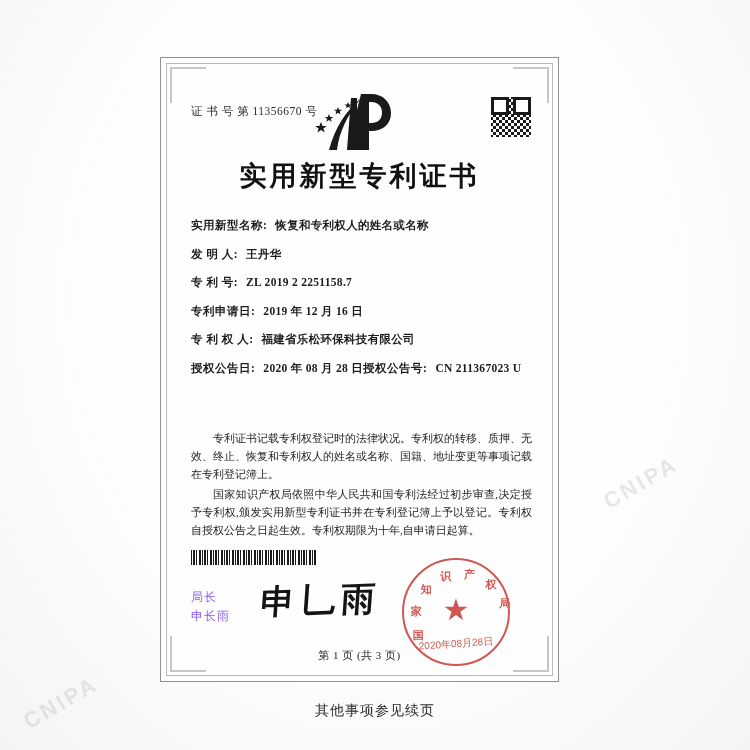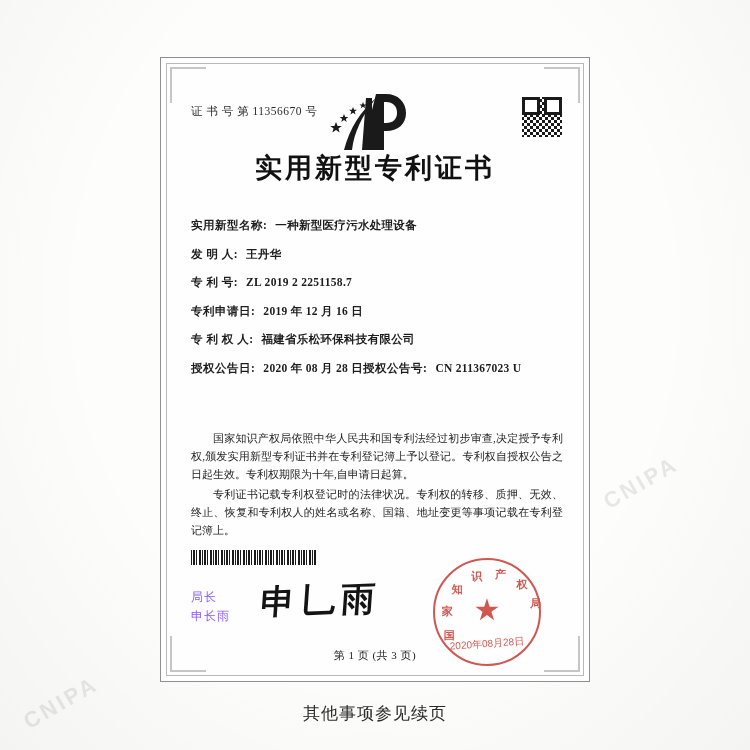--- a/index.html
+++ b/index.html
@@ -25,21 +25,21 @@
     position: absolute;
     inset: 0;
     background:
       radial-gradient(ellipse at 50% 40%, rgba(255,255,255,0) 55%, rgba(0,0,0,0.035) 100%);
     pointer-events: none;
   }
   .cert {
     position: absolute;
     left: 160px;
     top: 57px;
-    width: 430px;
+    width: 399px;
     height: 625px;
     border: 1px solid #8f8f8f;
     box-sizing: border-box;
     background: #fefefe;
   }
   .cert-inner {
     position: absolute;
     inset: 5px;
     border: 1px solid #b9b9b9;
     box-sizing: border-box;
@@ -111,21 +111,21 @@
     left: 50%;
     top: 34px;
     transform: translateX(-50%);
     width: 110px;
     height: 62px;
   }
 
   .title {
     position: absolute;
     left: 0; right: 0;
-    top: 92px;
+    top: 100px;
     text-align: center;
     font-family: "Liberation Serif", serif;
     font-weight: bold;
     font-size: 27px;
     letter-spacing: 3px;
     color: #111;
   }
 
   .fields {
     position: absolute;
@@ -261,21 +261,21 @@
     font-size: 11px;
     color: #1d1d1d;
     letter-spacing: .5px;
   }
 
   .footer-note {
     position: absolute;
     left: 0; right: 0;
     top: 702px;
     text-align: center;
-    font-size: 17px;
+    font-size: 14px;
     color: #2a2a2a;
     letter-spacing: 1px;
   }
 </style>
 </head>
 <body>
 
 <div id="page">
 
   <div class="watermark wm1">CNIPA</div>
@@ -312,21 +312,21 @@
           <polygon points="43,10 44,12.4 46.5,12.4 44.5,13.9 45.2,16.3 43,14.8 40.8,16.3 41.5,13.9 39.5,12.4 42,12.4"></polygon>
         </g>
       </svg>
     </div>
 
     <div class="title">实用新型专利证书</div>
 
     <div class="fields">
       <div class="field-row">
         <span class="field-label">实用新型名称:</span>
-        <span class="field-value">一种新型医疗污水处理设备</span>
+        <span class="field-value">恢复和专利权人的姓名或名称</span>
       </div>
       <div class="field-row">
         <span class="field-label">发 明 人:</span>
         <span class="field-value">王丹华</span>
       </div>
       <div class="field-row">
         <span class="field-label">专 利 号:</span>
         <span class="field-value">ZL 2019 2 2251158.7</span>
       </div>
       <div class="field-row">
@@ -341,22 +341,22 @@
         <span class="field-label">授权公告日:</span>
         <span class="field-value">2020 年 08 月 28 日</span>
         <span class="second">
           <span class="field-label">授权公告号:</span>
           <span class="field-value">CN 211367023 U</span>
         </span>
       </div>
     </div>
 
     <div class="body-text">
+      <p>专利证书记载专利权登记时的法律状况。专利权的转移、质押、无效、终止、恢复和专利权人的姓名或名称、国籍、地址变更等事项记载在专利登记簿上。</p>
       <p>国家知识产权局依照中华人民共和国专利法经过初步审查,决定授予专利权,颁发实用新型专利证书并在专利登记簿上予以登记。专利权自授权公告之日起生效。专利权期限为十年,自申请日起算。</p>
-      <p>专利证书记载专利权登记时的法律状况。专利权的转移、质押、无效、终止、恢复和专利权人的姓名或名称、国籍、地址变更等事项记载在专利登记簿上。</p>
     </div>
 
     <div class="barcode"></div>
 
     <div class="sign-block">
       <div>局长</div>
       <div>申长雨</div>
     </div>
     <div class="signature">申乚雨</div>
 

